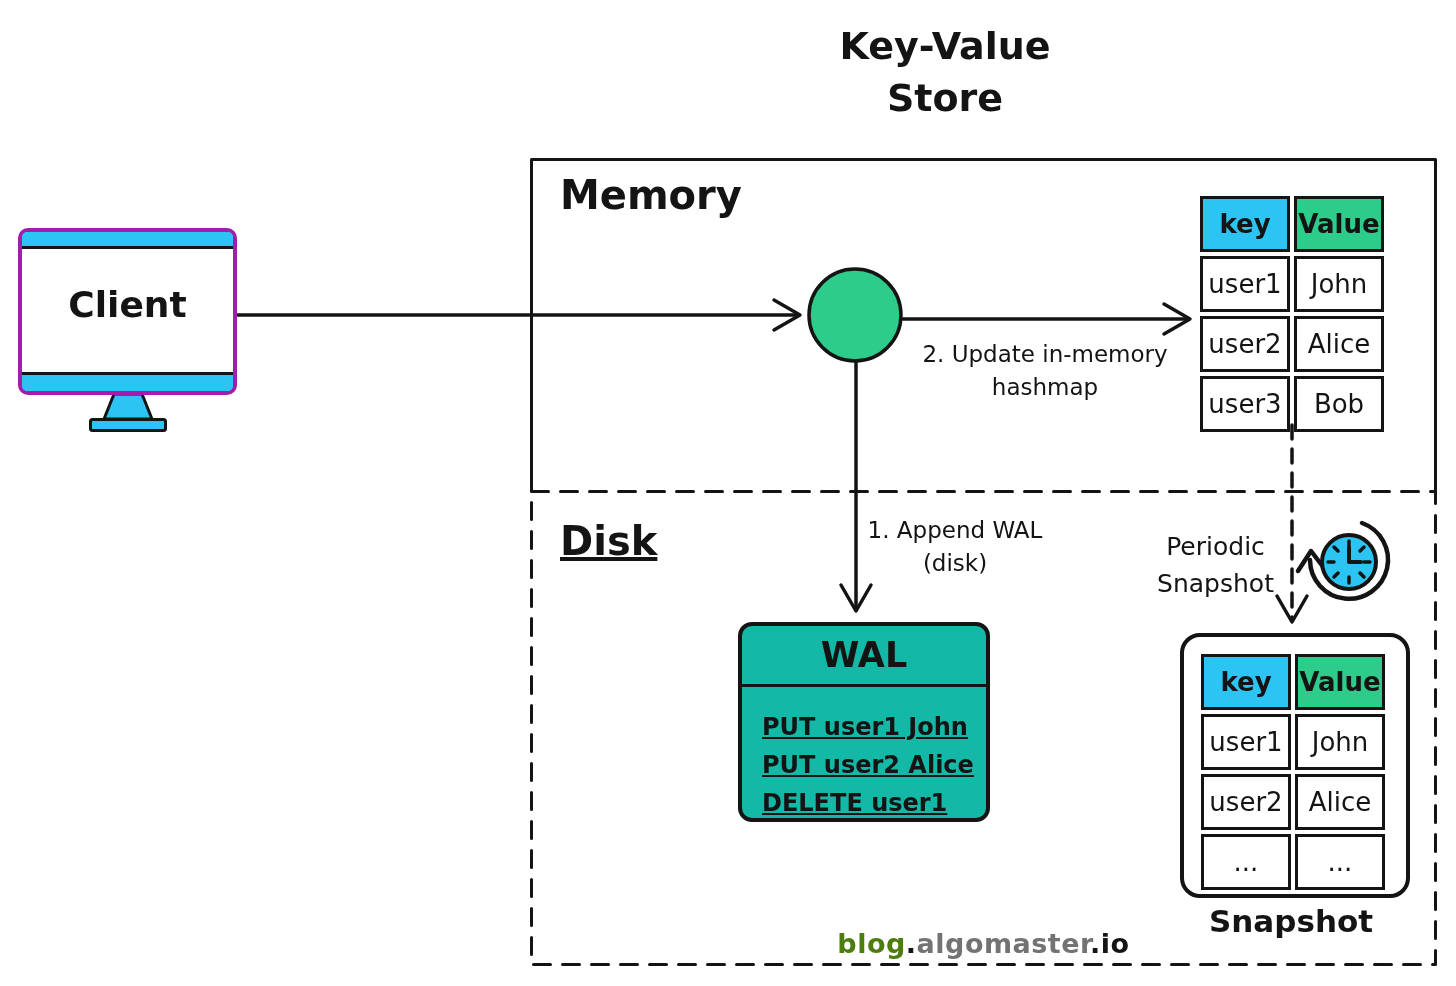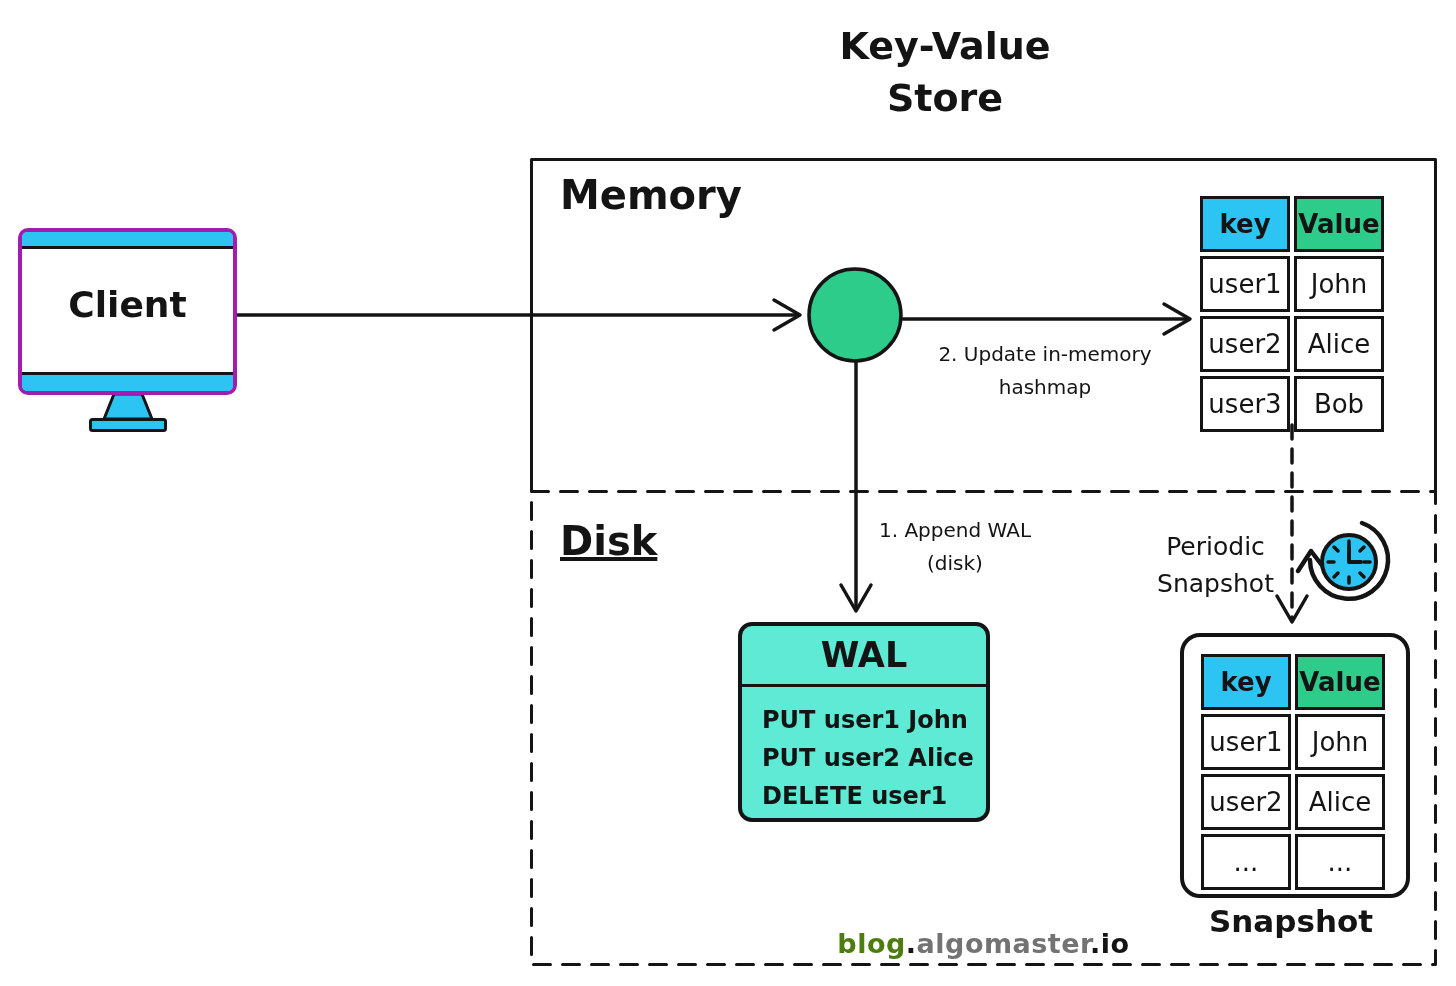--- a/index.html
+++ b/index.html
@@ -31,35 +31,35 @@
 
   
   .kv-table{display:grid;grid-template-columns:90px 90px;gap:4px;}
   .kv-cell{height:50px;border:3px solid #141414;background:#ffffff;display:flex;
            align-items:center;justify-content:center;font-size:26px;}
   .kv-head-key{background:#2bc4f3;font-weight:bold;}
   .kv-head-value{background:#2ecc8b;font-weight:bold;}
   .mem-table{left:1200px;top:196px;}
 
   
-  .wal-box{left:738px;top:622px;width:244px;height:192px;background:#5eead4;
+  .wal-box{left:738px;top:622px;width:244px;height:192px;background:#14b8a6;
            border:4px solid #141414;border-radius:14px;}
   .wal-title{height:58px;border-bottom:3px solid #141414;display:flex;align-items:center;
            justify-content:center;font-size:35px;font-weight:bold;}
-  .wal-body{padding:14px 0 0 20px;font-size:24px;line-height:38px;font-weight:bold;}
+  .wal-body{padding:21px 0 0 20px;font-size:24px;line-height:38px;font-weight:bold;text-decoration:underline;}
 
   
   .snapshot-box{left:1180px;top:633px;width:222px;height:257px;background:#fff;
            border:4px solid #141414;border-radius:20px;}
   .snap-table{position:absolute;left:17px;top:17px;}
   .snapshot-label{left:1166px;top:903px;width:250px;text-align:center;font-size:31px;
            font-weight:bold;}
 
   
-  .anno{font-size:20px;text-align:center;line-height:33px;}
+  .anno{font-size:23px;text-align:center;line-height:33px;}
   .anno-update{left:900px;top:338px;width:290px;}
   .anno-append{left:820px;top:514px;width:270px;}
   .anno-periodic{left:1138px;top:528px;width:155px;font-size:25px;line-height:37px;}
 
   
   .footer{left:530px;top:928px;width:907px;text-align:center;font-size:27px;
           font-weight:bold;letter-spacing:0.5px;}
   .footer .f-green{color:#4d7c0f;}
   .footer .f-blue{color:#737373;}
   .footer .f-black{color:#141414;}

